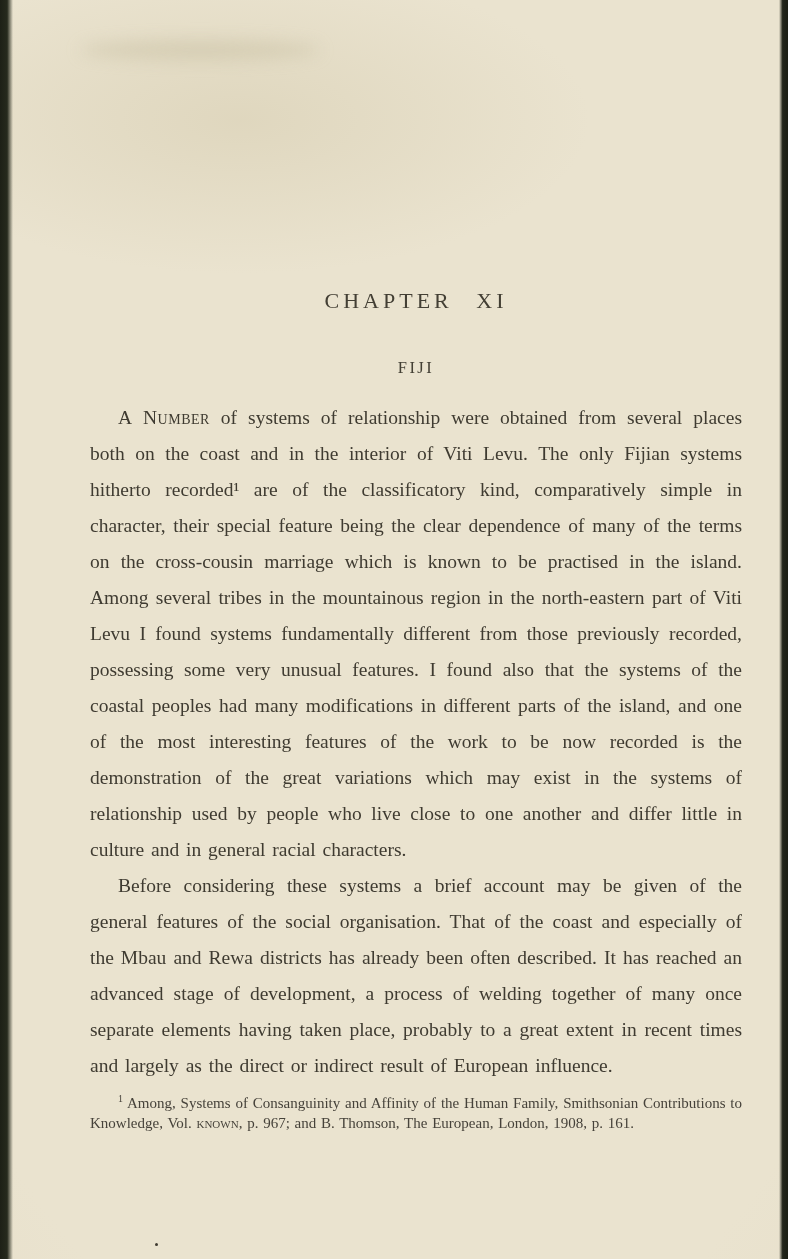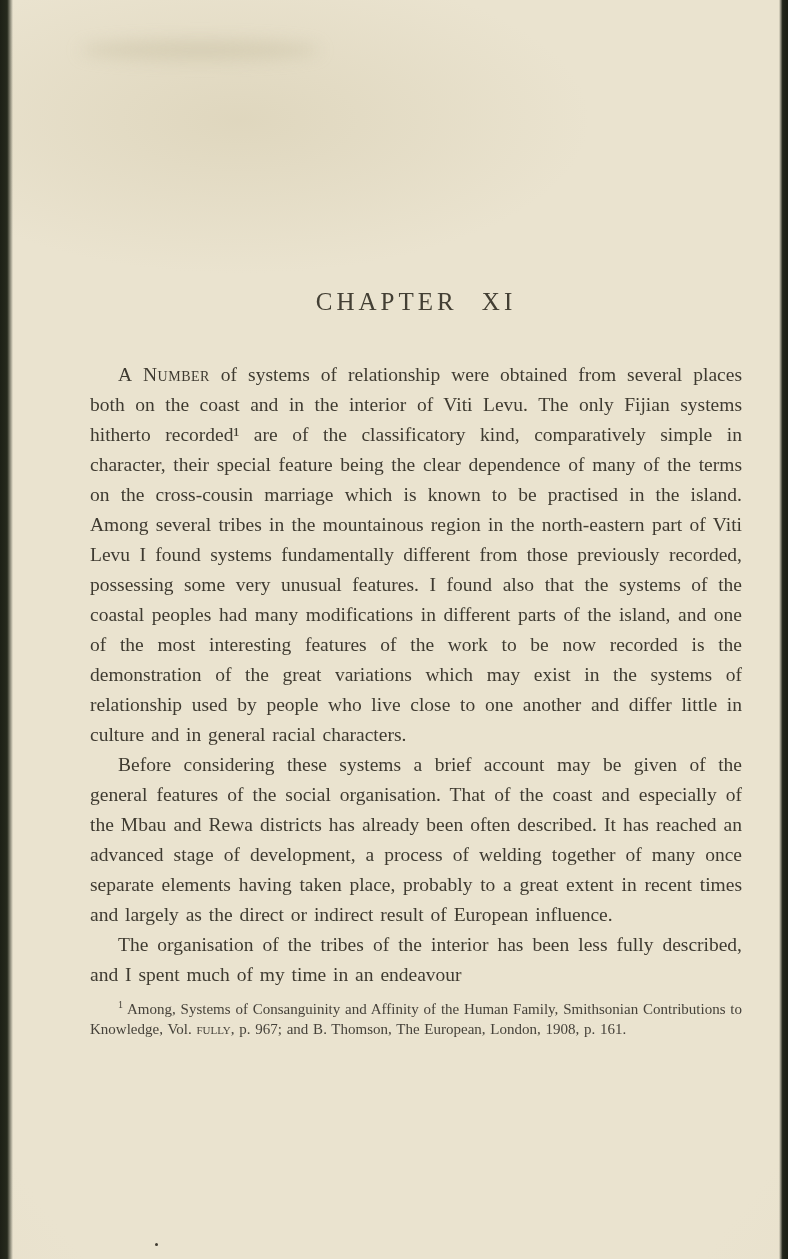--- a/index.html
+++ b/index.html
@@ -34,37 +34,37 @@
   .page-content {
     position: absolute;
     left: 90px;
     top: 0;
     width: 652px;
   }
   .chapter-title {
     margin: 288px 0 0 0;
     text-align: center;
     font-weight: normal;
-    font-size: 25px;
+    font-size: 22px;
     letter-spacing: 4px;
     word-spacing: 14px;
     color: #433f34;
   }
   .section-title {
     margin: 44px 0 0 0;
     text-align: center;
     font-weight: normal;
     font-size: 16.5px;
     letter-spacing: 2.5px;
     color: #444035;
   }
   .body-text {
-    margin-top: 44px;
+    margin-top: 22px;
     font-size: 19.5px;
-    line-height: 30px;
+    line-height: 36px;
     text-align: justify;
     word-spacing: 2px;
   }
   .body-text p {
     margin: 0;
     text-indent: 28px;
   }
   .lead-smallcaps {
     font-variant: small-caps;
     letter-spacing: 0.5px;
@@ -108,26 +108,26 @@
 <body>
 
 <div class="scan">
   <div class="paper-smudge"></div>
   <div class="edge-left"></div>
   <div class="edge-right"></div>
 
   <div class="page-content">
     <h1 class="chapter-title">CHAPTER XI</h1>
 
+    <h2 class="section-title">FIJI</h2>
 
     <div class="body-text">
       <p><span class="lead-smallcaps">A Number</span><span> of systems of relationship were obtained from several places both on the coast and in the interior of Viti Levu. The only Fijian systems hitherto recorded¹ are of the classificatory kind, comparatively simple in character, their special feature being the clear dependence of many of the terms on the cross-cousin marriage which is known to be practised in the island. Among several tribes in the mountainous region in the north-eastern part of Viti Levu I found systems fundamentally different from those previously recorded, possessing some very unusual features. I found also that the systems of the coastal peoples had many modifications in different parts of the island, and one of the most interesting features of the work to be now recorded is the demonstration of the great variations which may exist in the systems of relationship used by people who live close to one another and differ little in culture and in general racial characters.</span></p>
 
       <p>Before considering these systems a brief account may be given of the general features of the social organisation. That of the coast and especially of the Mbau and Rewa districts has already been often described. It has reached an advanced stage of development, a process of welding together of many once separate elements having taken place, probably to a great extent in recent times and largely as the direct or indirect result of European influence.</p>
 
-      <p>The organisation of the tribes of the interior has been less fully described, and I spent much of my time in an endeavour</p>
     </div>
 
-    <div class="footnote"><sup>1</sup><span> Among, </span><span class="it">Systems of Consanguinity and Affinity of the Human Family,</span><span> Smithsonian Contributions to Knowledge, Vol. </span><span class="sc">fully</span><span>, p. 967; and B. Thomson, </span><span class="it">The European,</span><span> London, 1908, p. 161.</span></div>
+    <div class="footnote"><sup>1</sup><span> Among, </span><span class="it">Systems of Consanguinity and Affinity of the Human Family,</span><span> Smithsonian Contributions to Knowledge, Vol. </span><span class="sc">known</span><span>, p. 967; and B. Thomson, </span><span class="it">The European,</span><span> London, 1908, p. 161.</span></div>
   </div>
 
   <div class="ink-speck"></div>
 </div>
 
 </body></html>

